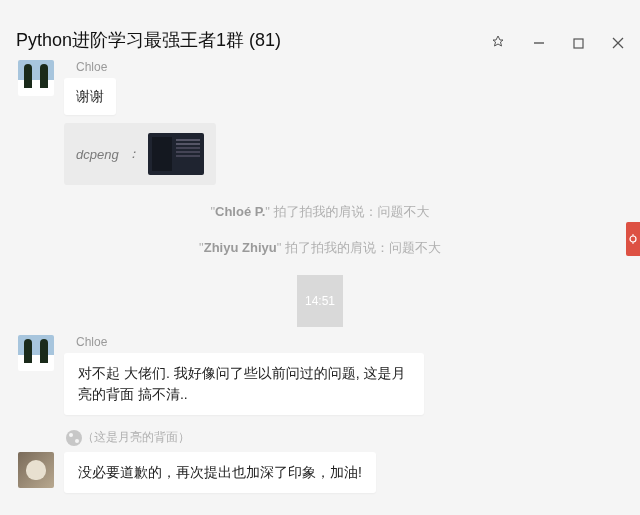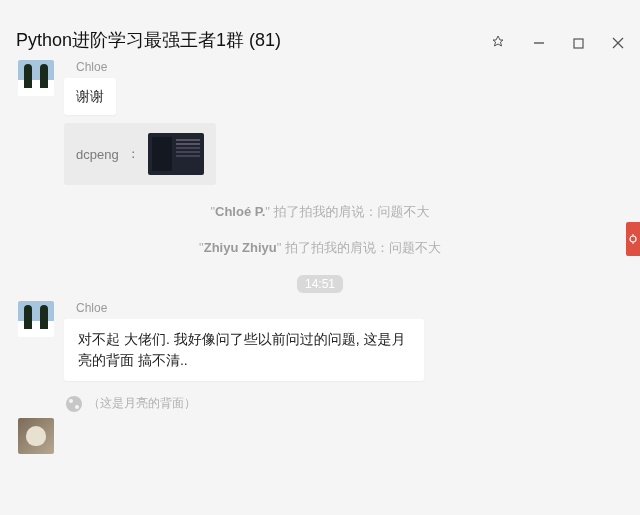--- a/index.html
+++ b/index.html
@@ -19,32 +19,32 @@
   .avatar.tree::after  { right: 6px; }
   .avatar.cat { background: linear-gradient(135deg,#7a6b5a,#b8a88f); position: relative; }
   .avatar.cat::after { content:""; position:absolute; left:8px; top:8px; width:20px; height:20px; background:#e8e0d0; border-radius:50% 50% 45% 45%; }
 
   .msgcol { display: flex; flex-direction: column; max-width: 420px; }
   .sender { font-size: 12px; color: #9a9a9a; margin-bottom: 4px; margin-left: 12px; }
 
   .bubble { background: #fff; padding: 10px 14px; border-radius: 3px; font-size: 14px; color: #222; line-height: 1.5; box-shadow: 0 1px 2px rgba(0,0,0,0.04); width: fit-content; max-width: 360px; }
   .bubble.small { padding: 8px 12px; }
 
-  .quoted { margin-top: 8px; background: #ebebeb; padding: 10px 12px; border-radius: 3px; display: flex; align-items: center; gap: 8px; width: fit-content; font-size: 13px; color: #7a7a7a; }
+  .quoted { margin-top: 8px; background: #ebebeb; padding: 10px 12px; border-radius: 3px; display: flex; align-items: center; gap: 8px; width: fit-content; font-size: 13px; color: #7a7a7a; font-style: italic; }
   .quoted .thumb { width: 56px; height: 42px; background: #1f2430; border-radius: 2px; position: relative; overflow: hidden; }
   .quoted .thumb::before { content:""; position:absolute; left:4px; top:4px; width:20px; height:34px; background:#141820; }
   .quoted .thumb::after  { content:""; position:absolute; right:4px; top:6px; width:24px; height:2px; background:#556; box-shadow:0 4px 0 #556,0 8px 0 #445,0 12px 0 #445,0 16px 0 #445; }
 
   .patline { text-align: center; font-size: 13px; color: #b0b0b0; margin-top: 18px; }
   .patline b { font-weight: 700; color: #9a9a9a; }
 
   .timestamp { display: flex; justify-content: center; margin: 18px 0 8px; }
-  .timestamp span { background: #d9d9d9; color: #fff; font-size: 12px; padding: 2px 8px; border-radius: 6px; }
+  .timestamp span { background: #d9d9d9; color: #fff; font-size: 12px; padding: 19px 8px; border-radius: 0; }
 
-  .badge-row { display:flex; align-items:center; gap:6px; margin: 2px 0 6px 58px; color:#b0b0b0; font-size:12px; }
+  .badge-row { display:flex; align-items:center; margin: 2px 0 6px 58px; color:#b0b0b0; font-size:12px; }
   .badge-ico { width:16px; height:16px; border-radius:50%; background:#c7c7c7; position:relative; }
   .badge-ico::before{content:"";position:absolute;left:3px;top:3px;width:4px;height:4px;background:#f5f5f5;border-radius:50%}
   .badge-ico::after {content:"";position:absolute;right:3px;bottom:3px;width:4px;height:4px;background:#f5f5f5;border-radius:50%}
 
   .sidetab { position:absolute; right:0; top:222px; width:14px; height:34px; background:#dd5143; border-radius:2px 0 0 2px; display:flex; align-items:center; justify-content:center; }
   .sidetab svg{display:block}
 
 </style>
 </head>
 <body>
@@ -110,20 +110,23 @@
     </div>
   </div>
 
   <div class="badge-row" style="margin-top:14px">
     <div class="badge-ico"></div>
     <span>（这是月亮的背面）</span>
   </div>
 
   <div class="row" style="margin-top:0">
     <div class="avatar cat"></div>
+    <div class="msgcol">
+      <div class="bubble">没必要道歉的，再次提出也加深了印象，加油!</div>
+    </div>
   </div>
 
 </div>
 
 <div class="sidetab">
   <svg width="10" height="10" viewBox="0 0 10 10">
       <circle cx="5" cy="5" r="3" fill="none" stroke="#fff" stroke-width="1.2"></circle>
       <line x1="5" y1="0" x2="5" y2="2" stroke="#fff"></line>
       <line x1="5" y1="8" x2="5" y2="10" stroke="#fff"></line>
     </svg>

